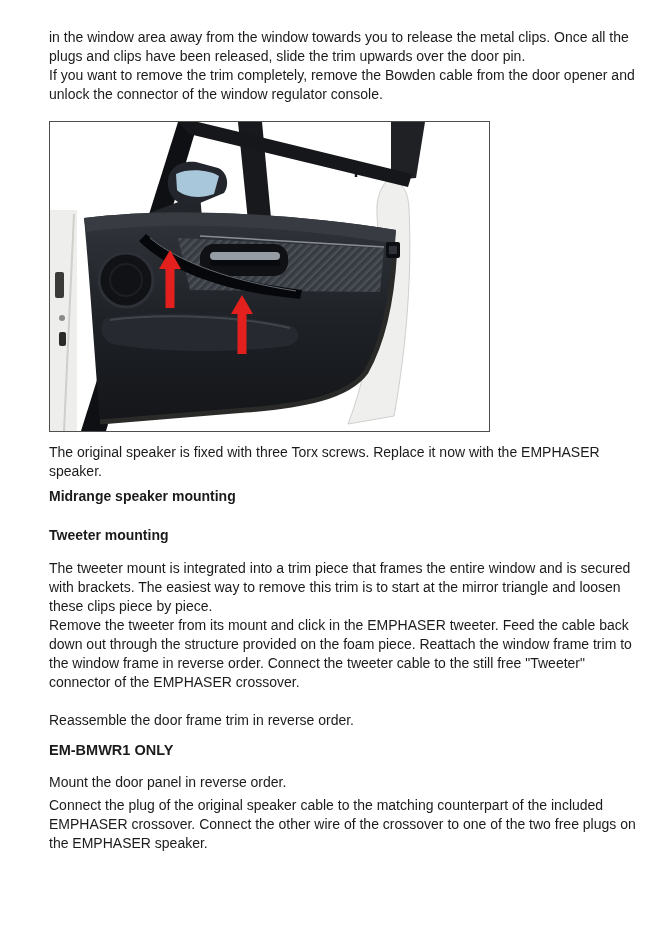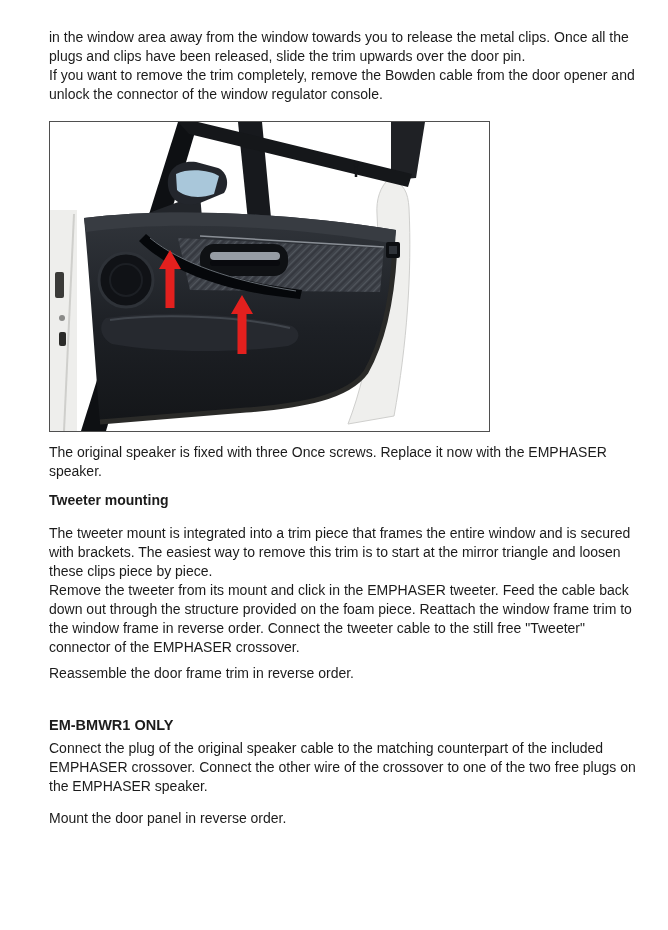--- a/index.html
+++ b/index.html
@@ -31,23 +31,23 @@
     font-size:14.5px;font-weight:bold;margin:0;line-height:19px;
   }
   .h-sub{
     font-size:14px;font-weight:bold;margin:0;line-height:19px;
   }
   .mt-intro{margin-top:0;}
   .mt-afterfig{margin-top:0;}
   .mt-h1{margin-top:13px;}
   .mt-h2{margin-top:6px;}
   .mt-body{margin-top:4px;}
-  .mt-h3{margin-top:10px;}
-  .mt-reassemble{margin-top:7px;}
-  .mt-h4{margin-top:33px;}
+  .mt-h3{margin-top:20px;}
+  .mt-reassemble{margin-top:19px;}
+  .mt-h4{margin-top:11px;}
   .mt-mount{margin-top:13px;}
 </style>
 </head>
 <body>
 
 <div class="page">
 
   <p class="para mt-intro">in the window area away from the window towards you to release the metal clips. Once all the plugs and clips have been released, slide the trim upwards over the door pin.
 If you want to remove the trim completely, remove the Bowden cable from the door opener and unlock the connector of the window regulator console.</p>
 
@@ -136,28 +136,29 @@
       <g>
         <rect x="336" y="120" width="14" height="16" rx="2" fill="#0c0e11"></rect>
         <rect x="339" y="124" width="8" height="8" fill="#2e3238"></rect>
       </g>
 
       <polygon points="120,128 109,147 115.5,147 115.5,186 124.5,186 124.5,147 131,147" fill="var(--arrow-color)"></polygon>
       <polygon points="192,173 181,192 187.5,192 187.5,232 196.5,232 196.5,192 203,192" fill="var(--arrow-color)"></polygon>
     </svg>
   </div>
 
-  <p class="para mt-afterfig">The original speaker is fixed with three Once screws. Replace it now with the EMPHASER speaker.</p>
+  <p class="para mt-afterfig">The original speaker is fixed with three Torx screws. Replace it now with the EMPHASER speaker.</p>
 
 
+  <h3 class="h-sub mt-h2">Midrange speaker mounting</h3>
 
   <h3 class="h-sub mt-h3">Tweeter mounting</h3>
   <p class="para" style="margin-top:14px">The tweeter mount is integrated into a trim piece that frames the entire window and is secured with brackets. The easiest way to remove this trim is to start at the mirror triangle and loosen these clips piece by piece.
 Remove the tweeter from its mount and click in the EMPHASER tweeter. Feed the cable back down out through the structure provided on the foam piece. Reattach the window frame trim to the window frame in reverse order. Connect the tweeter cable to the still free "Tweeter" connector of the EMPHASER crossover.</p>
 
   <p class="para mt-reassemble">Reassemble the door frame trim in reverse order.</p>
 
   <h2 class="h-product mt-h4">EM-BMWR1 ONLY</h2>
+  <p class="para mt-mount">Mount the door panel in reverse order.</p>
+
   <p class="para mt-body">Connect the plug of the original speaker cable to the matching counterpart of the included EMPHASER crossover. Connect the other wire of the crossover to one of the two free plugs on the EMPHASER speaker.</p>
-
-  <p class="para mt-mount">Mount the door panel in reverse order.</p>
 
 </div>
 
 </body></html>

